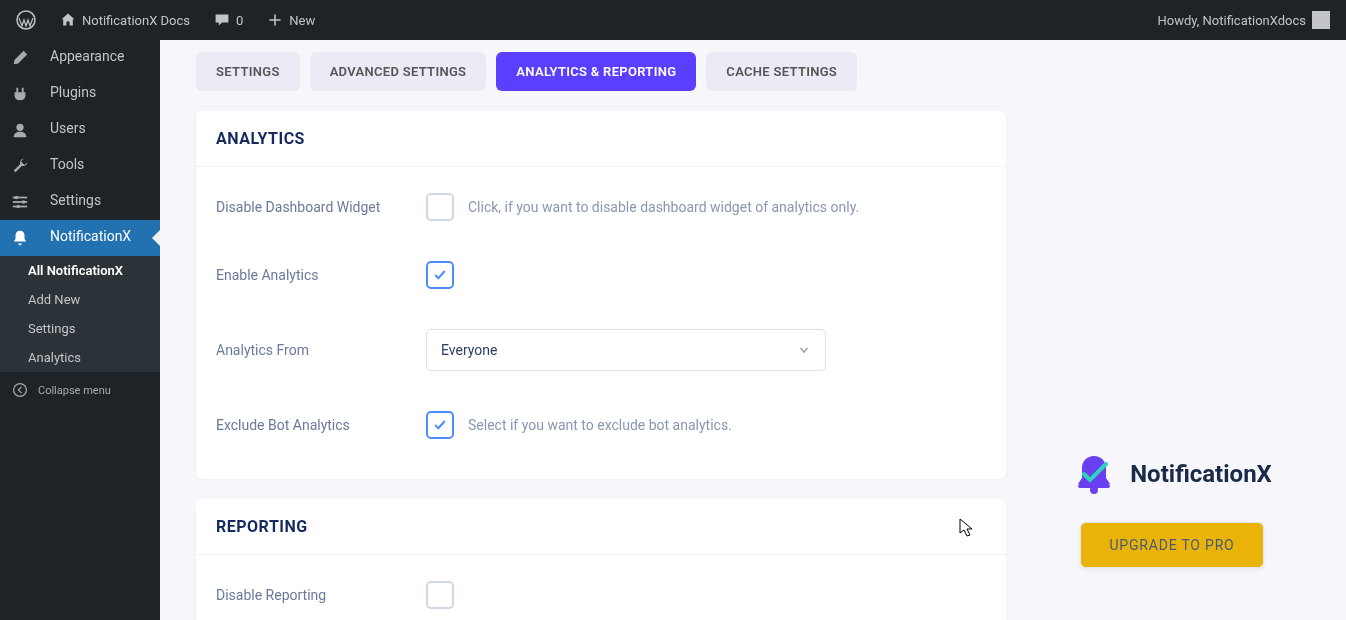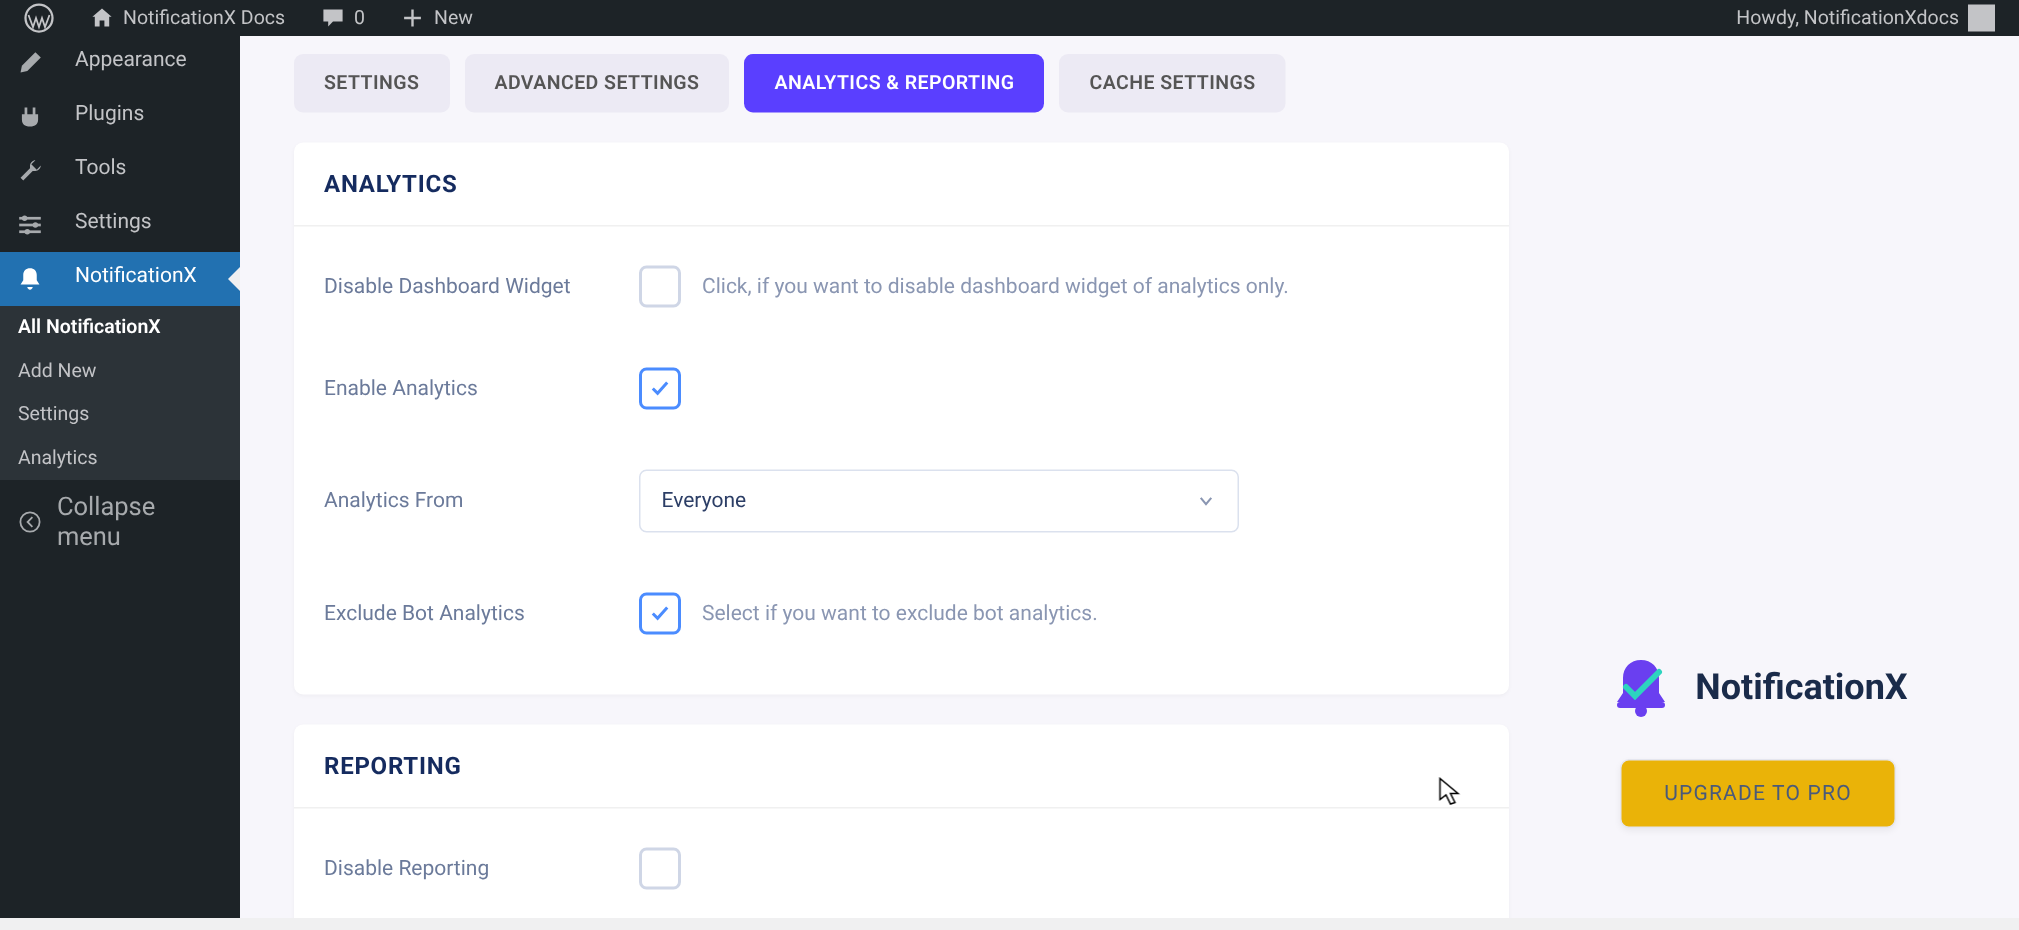--- a/index.html
+++ b/index.html
@@ -1,34 +1,34 @@
 <!DOCTYPE html>
 <html><head>
 <meta charset="utf-8">
 <style>
 * { margin: 0; padding: 0; box-sizing: border-box; font-family: -apple-system, BlinkMacSystemFont, "Segoe UI", Roboto, Oxygen-Sans, Ubuntu, Cantarell, "Helvetica Neue", sans-serif; }
 body { width: 1346px; height: 620px; overflow: hidden; background: #f0f0f1; }
 
-.topbar { height: 24px; background: #1d2327; color: #c3c4c7; display: flex; align-items: center; padding: 0 8px; font-size: 13px; justify-content: space-between; }
+.topbar { height: 40px; background: #1d2327; color: #c3c4c7; display: flex; align-items: center; padding: 0 8px; font-size: 13px; justify-content: space-between; }
 .topbar-left { display: flex; align-items: center; gap: 8px; }
 .topbar-item { display: flex; align-items: center; gap: 6px; padding: 0 8px; cursor: pointer; height: 32px; }
 .topbar-right { display: flex; align-items: center; gap: 8px; }
 .avatar { width: 18px; height: 18px; background: #c3c4c7; }
 .wp-logo { width: 20px; height: 20px; }
 
 .layout { display: flex; height: calc(100% - 32px); }
 
 .sidebar { width: 160px; background: #1d2327; color: #c3c4c7; font-size: 14px; }
 .sidebar-item { display: flex; align-items: flex-start; gap: 20px; padding: 8px 10px; cursor: pointer; }
 .sidebar-item.active { background: #2271b1; color: #fff; position: relative; }
 .sidebar-item.active::after { content: ""; position: absolute; right: 0; top: 50%; transform: translateY(-50%); border: 8px solid transparent; border-right-color: #f0f0f1; }
-.sidebar-sub { background: #2c3338; }
+.sidebar-sub { background: #2c3338; padding-left: 16px; }
 .sidebar-sub .sub-item { padding: 7px 12px; font-size: 13px; color: #c3c4c7; cursor: pointer; }
 .sidebar-sub .sub-item.active { color: #fff; font-weight: 600; }
-.collapse-item { display: flex; align-items: center; gap: 8px; padding: 8px 10px; cursor: pointer; color: #a7aaad; font-size: 17px; }
+.collapse-item { display: flex; align-items: center; gap: 8px; padding: 8px 10px; cursor: pointer; color: #a7aaad; font-size: 11px; }
 .side-icon { width: 20px; height: 20px; display: flex; align-items: center; justify-content: center; }
 
 .main { flex: 1; background: #f7f6fb; overflow-y: auto; padding: 0 0 20px 0; }
 .main-inner { padding: 12px 20px 0 36px; display: flex; gap: 16px; align-items: flex-start; }
 .content-col { flex: 1; max-width: 810px; }
 .side-col { width: 300px; padding-top: 60px; display: flex; flex-direction: column; align-items: center; }
 
 .tabs { display: flex; gap: 10px; margin-bottom: 20px; }
 .tab { padding: 12px 20px; border-radius: 6px; background: #eceaf4; color: #555; font-size: 13px; font-weight: 600; letter-spacing: 0.3px; cursor: pointer; }
 .tab.active { background: #5a3fff; color: #fff; }
@@ -106,20 +106,29 @@
         </span>
       <span>Appearance</span>
     </div>
     <div class="sidebar-item">
       <span class="side-icon">
           <svg width="18" height="18" viewBox="0 0 20 20">
             <path d="M6 3 L6 8 L4 8 L4 12 C4 15 6 17 10 17 C14 17 16 15 16 12 L16 8 L14 8 L14 3 L12 3 L12 8 L8 8 L8 3 Z" fill="#a7aaad"></path>
           </svg>
         </span>
       <span>Plugins</span>
+    </div>
+    <div class="sidebar-item">
+      <span class="side-icon">
+          <svg width="18" height="18" viewBox="0 0 20 20">
+            <circle cx="10" cy="7" r="4" fill="#a7aaad"></circle>
+            <path d="M3 18 C3 14 6 12 10 12 C14 12 17 14 17 18 Z" fill="#a7aaad"></path>
+          </svg>
+        </span>
+      <span>Users</span>
     </div>
     <div class="sidebar-item">
       <span class="side-icon">
           <svg width="18" height="18" viewBox="0 0 20 20">
             <path d="M14 2 C12 2 10 4 10 6 C10 7 10 7 10 8 L3 15 L5 17 L12 10 C13 10 13 10 14 10 C16 10 18 8 18 6 L15 9 L11 5 L14 2 Z" fill="#a7aaad"></path>
           </svg>
         </span>
       <span>Tools</span>
     </div>
     <div class="sidebar-item">

